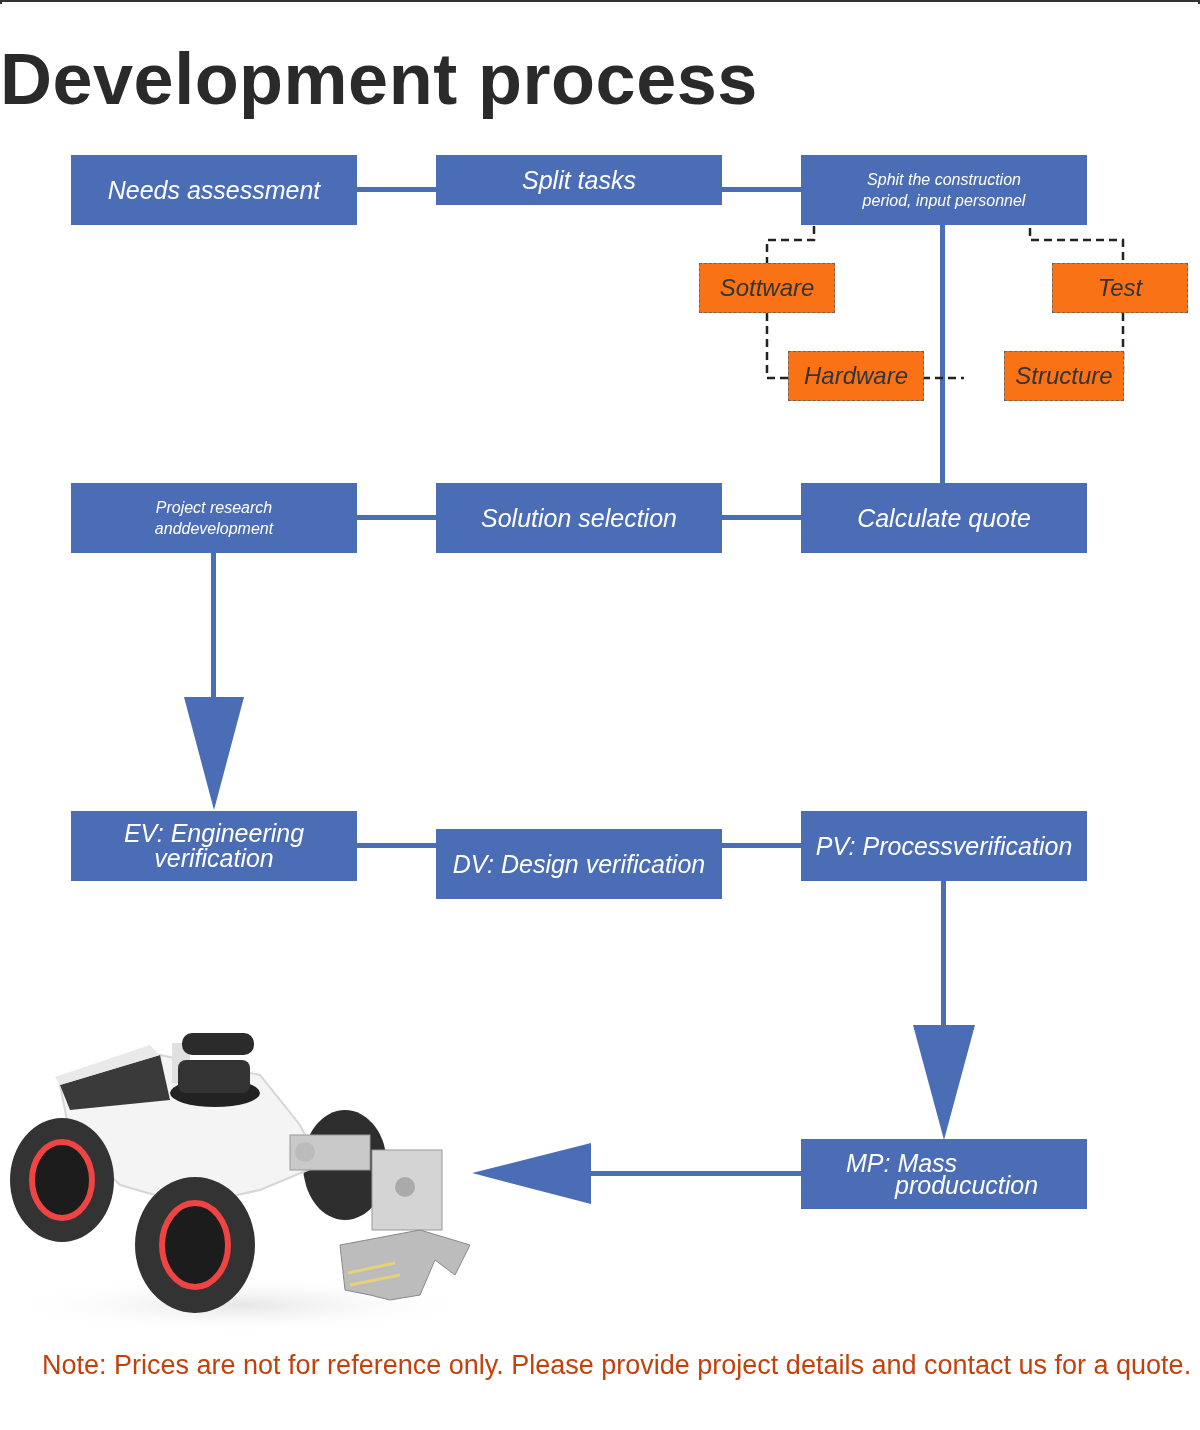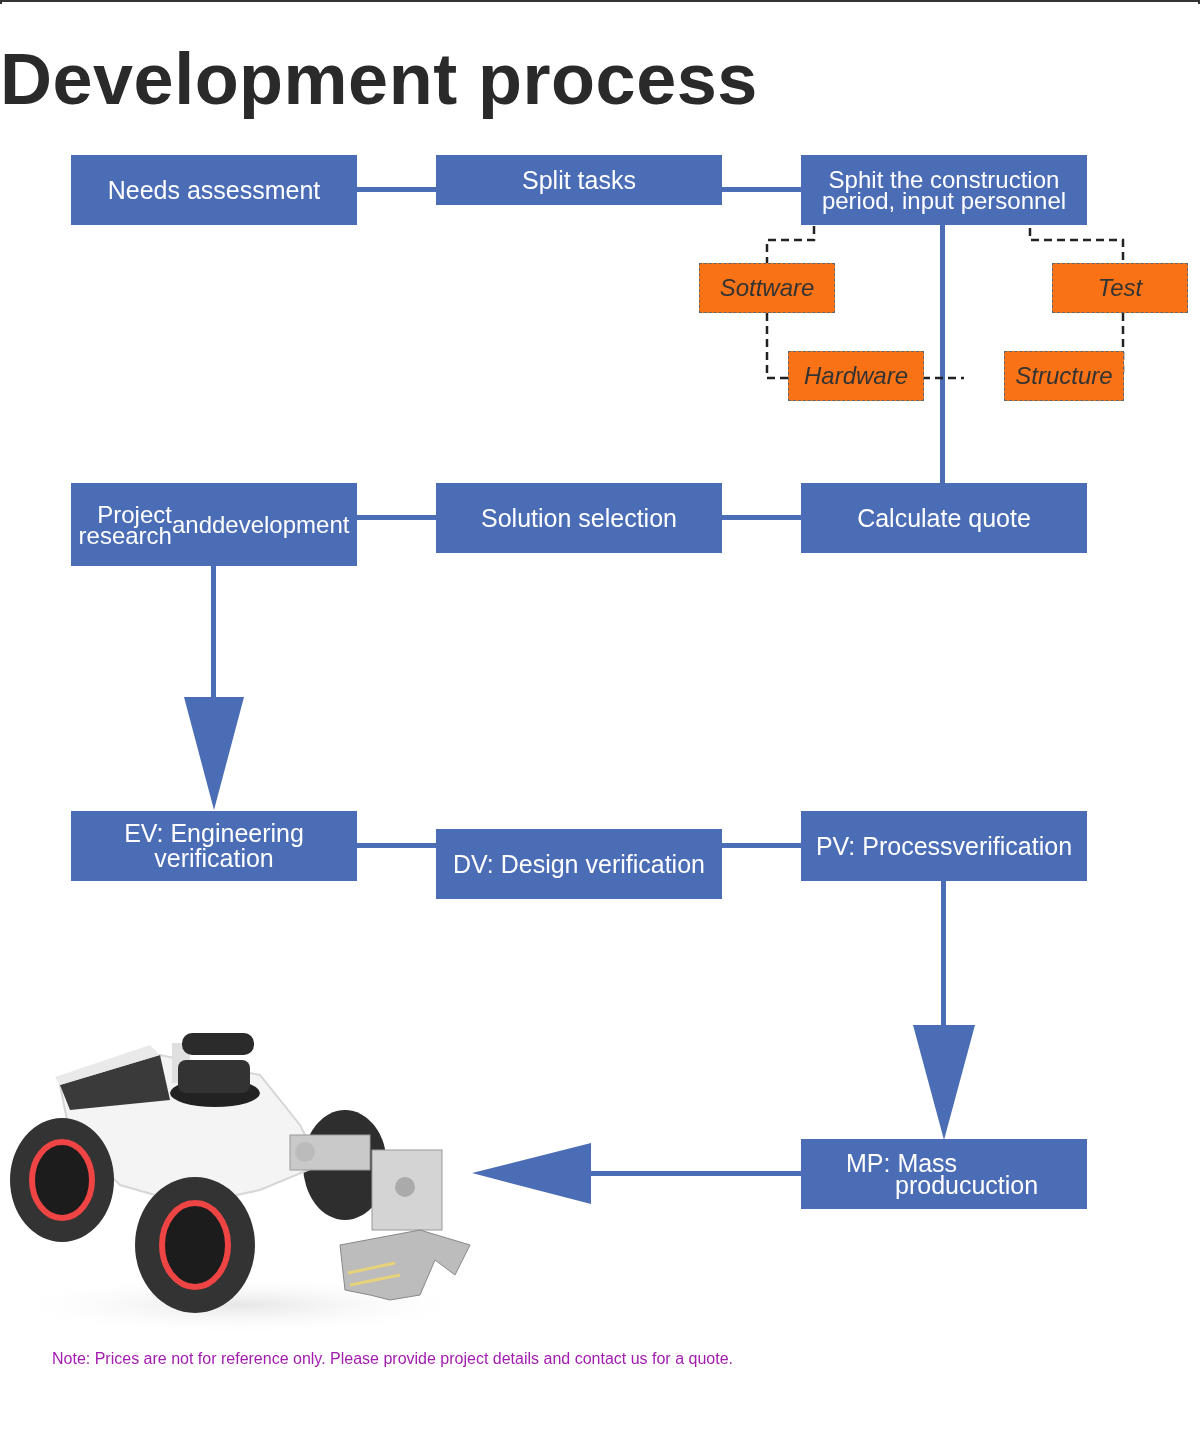--- a/index.html
+++ b/index.html
@@ -12,36 +12,36 @@
     .top-rule-l { position: absolute; left: 0; top: 0; width: 2px; height: 4px; background: #333; }
     .top-rule-r { position: absolute; right: 0; top: 0; width: 2px; height: 4px; background: #333; }
     .title {
       position: absolute; left: 0; top: 38px; width: 1180px; text-align: left;
       font-size: 72px; font-weight: bold; color: #2a2a2a; letter-spacing: 0.5px;
       font-family: "Liberation Sans", sans-serif;
     }
     .box {
       position: absolute; background: #4b6db5; color: #fff;
       display: flex; align-items: center; justify-content: center; text-align: center;
-      font-size: 25px; line-height: 22px;
+      font-style: italic; font-size: 25px; line-height: 22px;
       box-sizing: border-box; padding: 0 8px;
     }
-    .box.sm { font-size: 24px; line-height: 21px; text-align: right; }
+    .box.sm { font-size: 16px; line-height: 21px; text-align: right; }
     .sub {
       position: absolute; background: #f97316; color: #333;
       border: 1.5px dashed #666; box-sizing: border-box;
       display: flex; align-items: center; justify-content: center;
       font-style: italic; font-size: 24px;
     }
     .hline { position: absolute; height: 5px; background: #4b6db5; }
     .vline { position: absolute; width: 5px; background: #4b6db5; }
     svg.overlay { position: absolute; left: 0; top: 0; }
     .robot { position: absolute; left: 0; top: 1015px; width: 500px; height: 320px; }
     .note {
-      position: absolute; left: 52px; top: 1350px; font-size: 16px; color: #a21caf;
+      position: absolute; left: 42px; top: 1350px; font-size: 27px; color: #c2410c;
     }
     .mp-text { display: block; text-align: left; line-height: 22px; }
   </style>
 </head>
 <body>
 
 <div class="top-rule"></div>
 <div class="top-rule-l"></div>
 <div class="top-rule-r"></div>
 
@@ -94,21 +94,21 @@
 <div class="sub" style="left:1052px; top:263px; width:136px; height:50px;">
   <span>Test</span>
 </div>
 <div class="sub" style="left:788px; top:351px; width:136px; height:50px;">
   <span>Hardware</span>
 </div>
 <div class="sub" style="left:1004px; top:351px; width:120px; height:50px;">
   <span>Structure</span>
 </div>
 
-<div class="box sm" style="left:71px; top:483px; width:286px; height:83px; flex-direction:row;">
+<div class="box sm" style="left:71px; top:483px; width:286px; height:70px; flex-direction:column;">
   <span>Project research</span>
   <span>anddevelopment</span>
 </div>
 <div class="box" style="left:436px; top:483px; width:286px; height:70px;">
   <span>Solution selection</span>
 </div>
 <div class="box" style="left:801px; top:483px; width:286px; height:70px;">
   <span>Calculate quote</span>
 </div>
 

